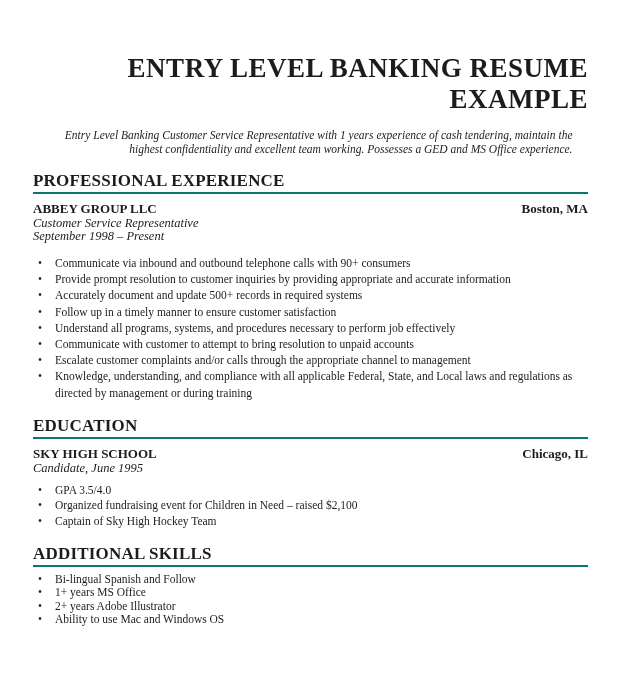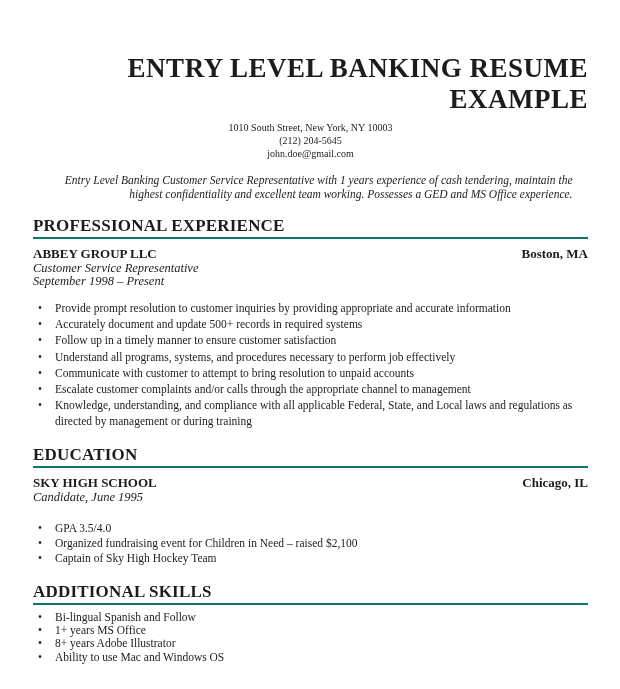--- a/index.html
+++ b/index.html
@@ -84,21 +84,21 @@
     left: 5px;
     top: 0;
   }
   ul.exp-bullets {
     margin-top: 12px;
   }
   ul.exp-bullets li {
     line-height: 16.2px;
   }
   ul.edu-bullets {
-    margin-top: 17px;
+    margin-top: 8px;
   }
   ul.edu-bullets li {
     line-height: 15.4px;
   }
   ul.skills-bullets {
     margin-top: 6px;
   }
   ul.skills-bullets li {
     line-height: 13.3px;
   }
@@ -106,40 +106,36 @@
 </head>
 <body>
 
 <div class="page">
 
   <div class="doc-title">
     <div>ENTRY LEVEL BANKING RESUME</div>
     <div>EXAMPLE</div>
   </div>
 
-  <div class="contact-block">
-    <div>1010 South Street, New York, NY 10003</div>
-    <div>(212) 204-5645</div>
-    <div>john.doe@gmail.com</div>
-  </div>
 
   <div class="summary">Entry Level Banking Customer Service Representative with 1 years experience of cash tendering, maintain the highest confidentiality and excellent team working. Possesses a GED and MS Office experience.</div>
 
   <div class="section-heading">PROFESSIONAL EXPERIENCE</div>
 
   <div class="split-row bold-row">
     <span>ABBEY GROUP LLC</span>
     <span>Boston, MA</span>
   </div>
   <div class="split-row italic-row">
     <span>Customer Service Representative</span>
     <span>September 1998 – Present</span>
   </div>
 
   <ul class="bullets exp-bullets">
+    <li>Communicate via inbound and outbound telephone calls with 90+ consumers</li>
     <li>Provide prompt resolution to customer inquiries by providing appropriate and accurate information</li>
     <li>Accurately document and update 500+ records in required systems</li>
     <li>Follow up in a timely manner to ensure customer satisfaction</li>
     <li>Understand all programs, systems, and procedures necessary to perform job effectively</li>
     <li>Communicate with customer to attempt to bring resolution to unpaid accounts</li>
     <li>Escalate customer complaints and/or calls through the appropriate channel to management</li>
     <li>Knowledge, understanding, and compliance with all applicable Federal, State, and Local laws and regulations as directed by management or during training</li>
   </ul>
 
   <div class="section-heading">EDUCATION</div>
@@ -156,17 +152,17 @@
     <li>GPA 3.5/4.0</li>
     <li>Organized fundraising event for Children in Need – raised $2,100</li>
     <li>Captain of Sky High Hockey Team</li>
   </ul>
 
   <div class="section-heading">ADDITIONAL SKILLS</div>
 
   <ul class="bullets skills-bullets">
     <li>Bi-lingual Spanish and Follow</li>
     <li>1+ years MS Office</li>
-    <li>8+ years Adobe Illustrator</li>
+    <li>2+ years Adobe Illustrator</li>
     <li>Ability to use Mac and Windows OS</li>
   </ul>
 
 </div>
 
 </body></html>

